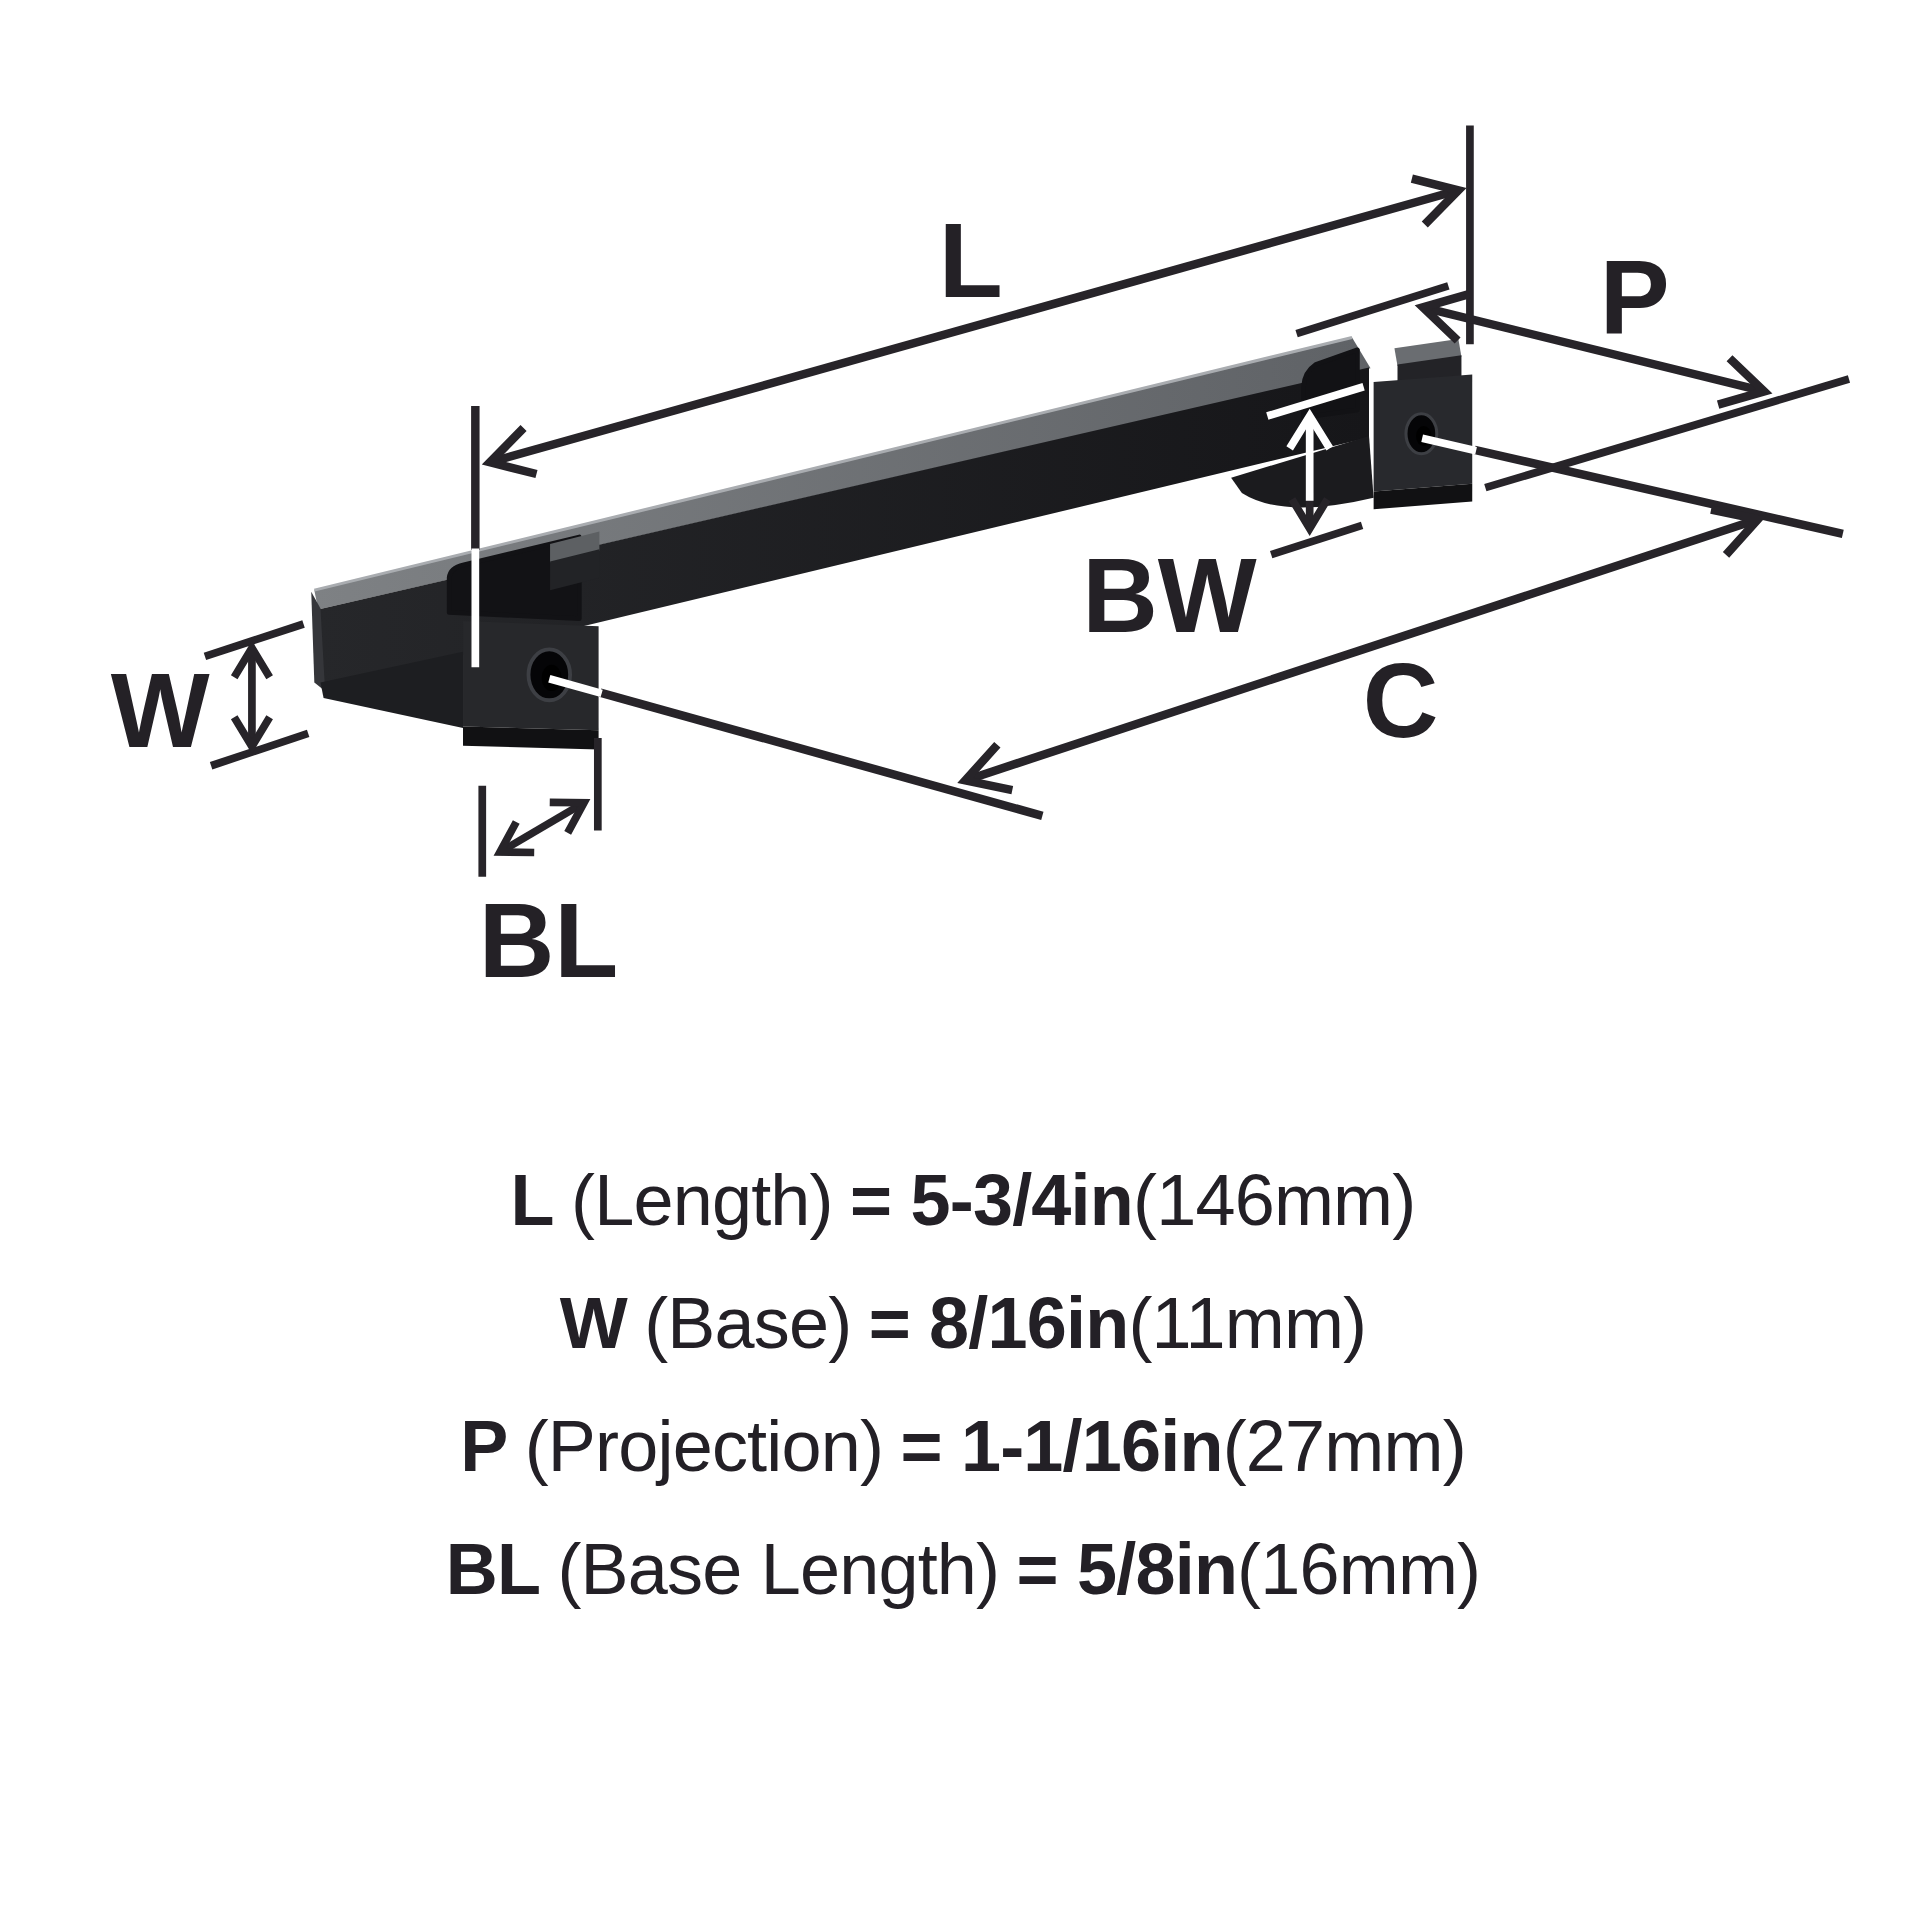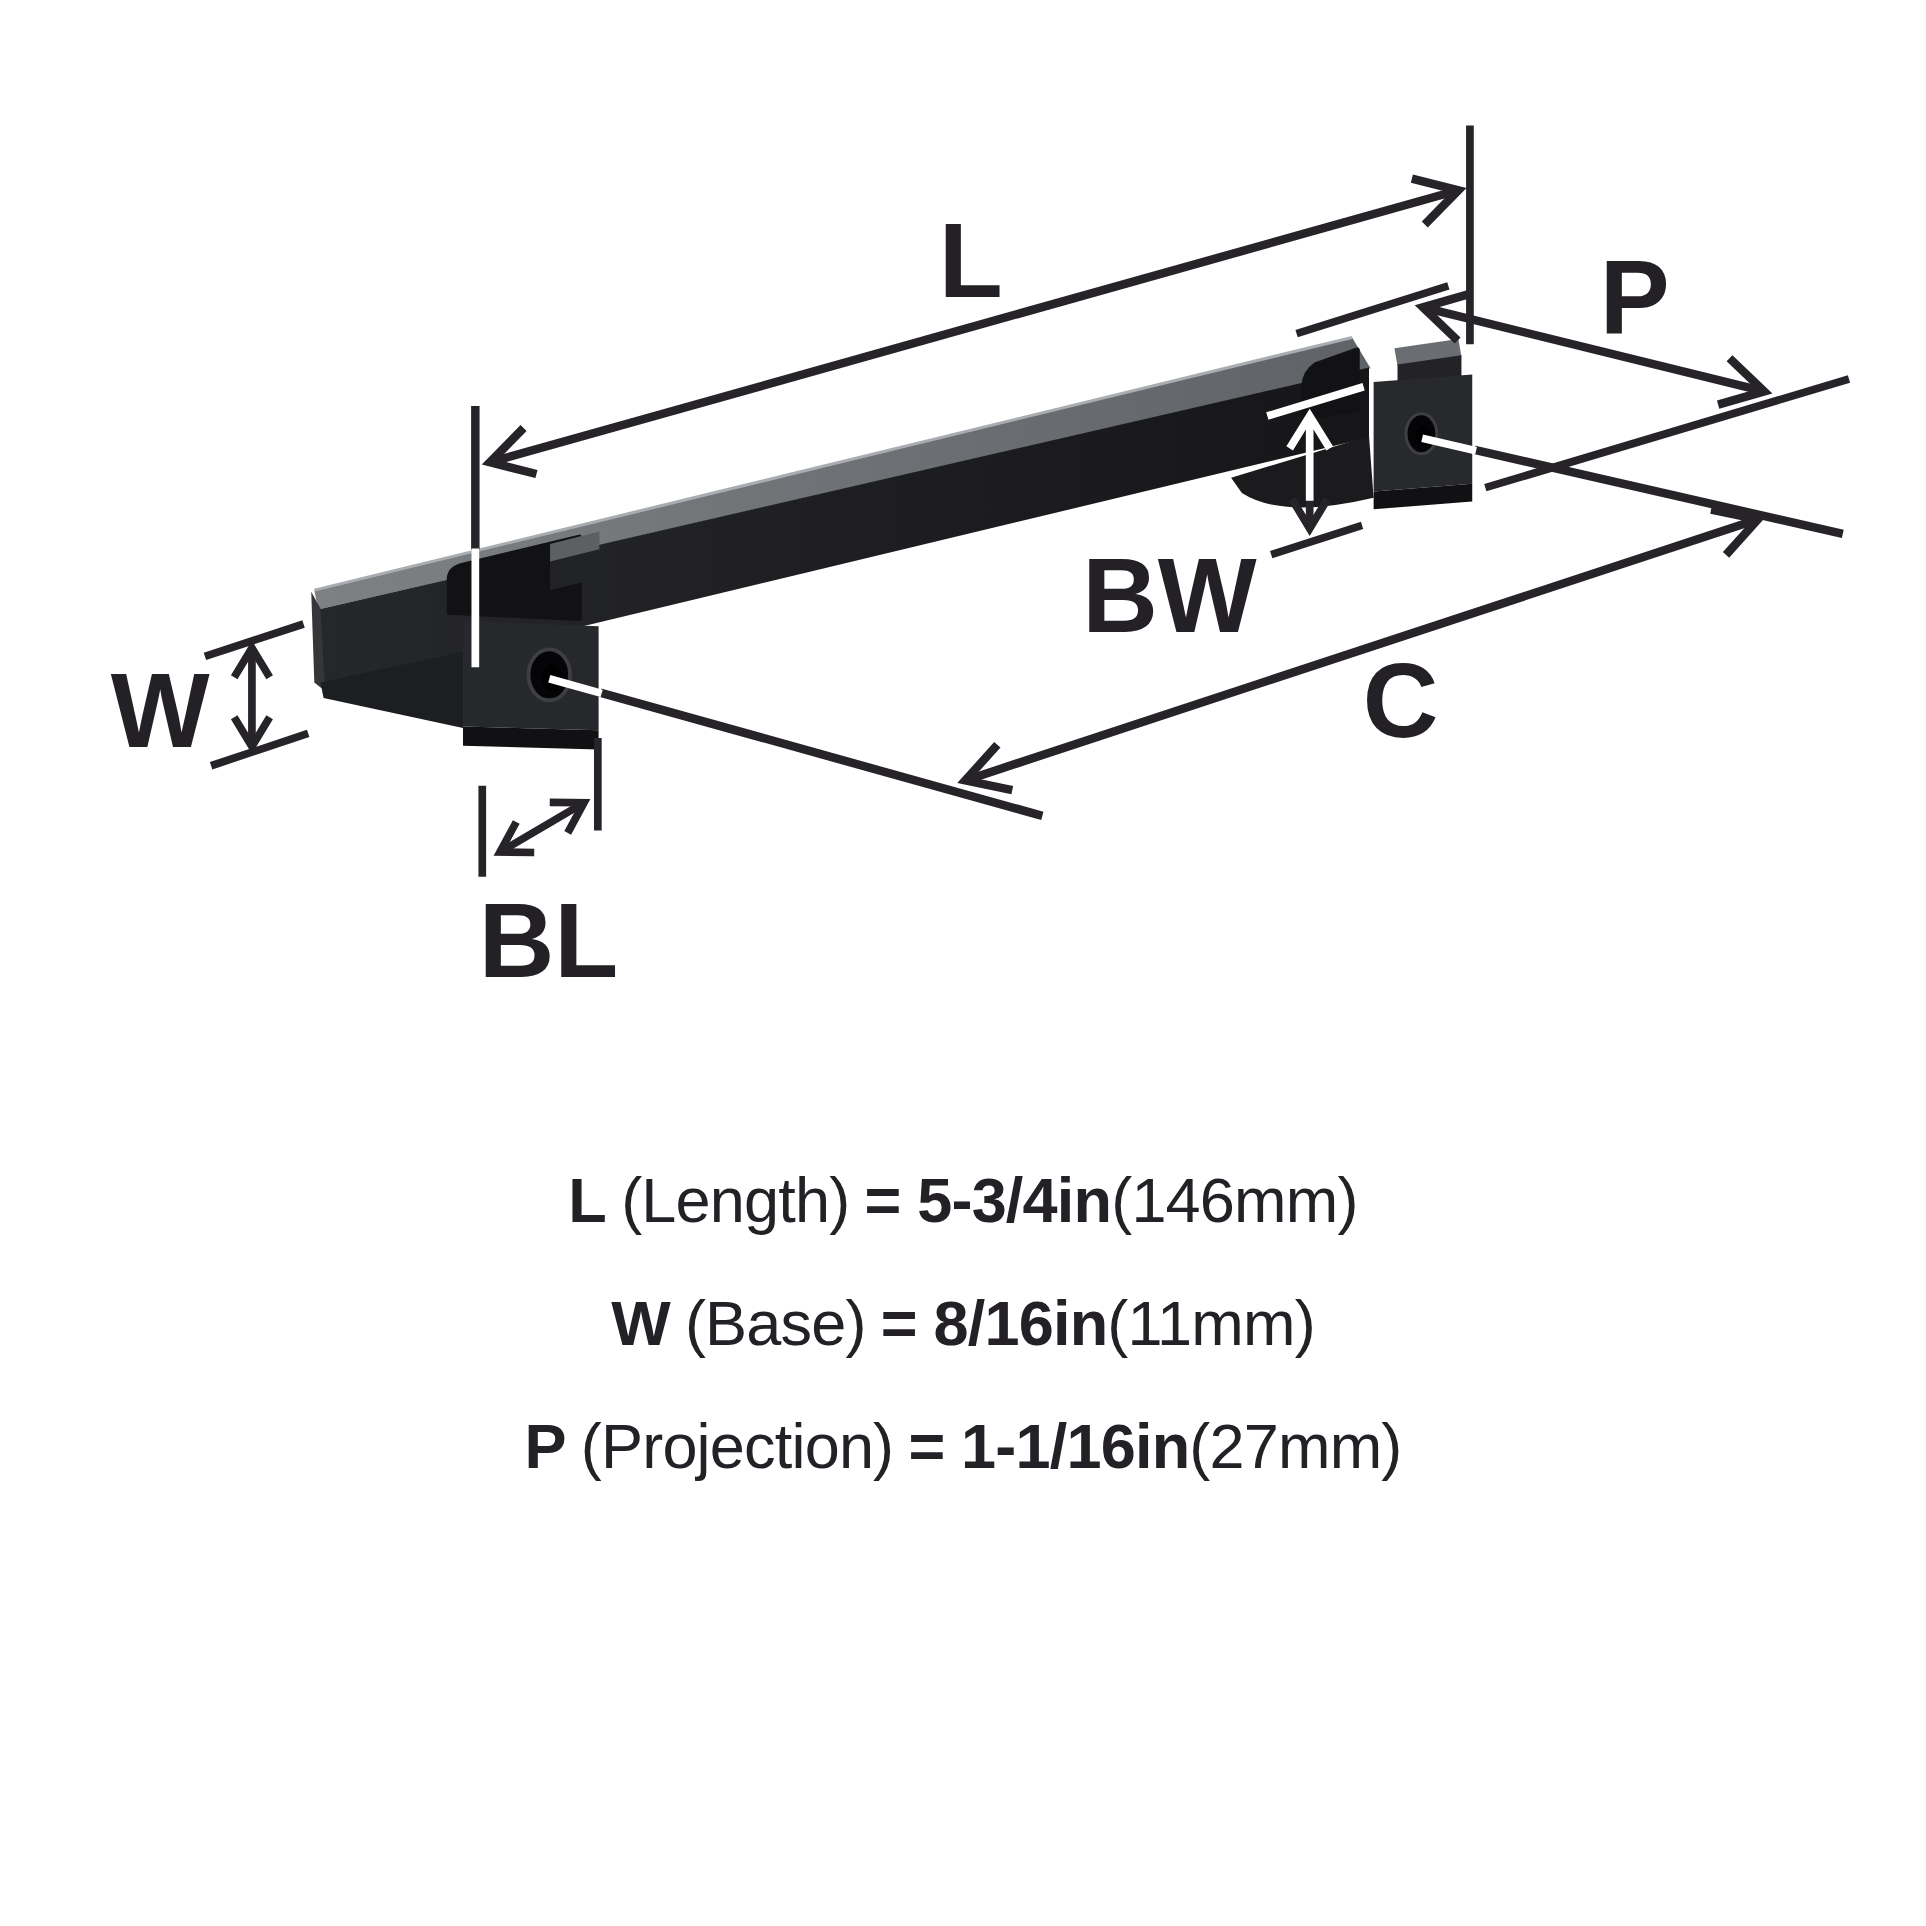--- a/index.html
+++ b/index.html
@@ -16,21 +16,21 @@
     font-weight:bold;
     font-size:136px;
     fill:#242126;
   }
   #legend{
     position:absolute;
     left:0;top:1139px;
     width:1926px;
     text-align:center;
     color:#232026;
-    font-size:63px;
+    font-size:72px;
     line-height:123px;
     letter-spacing:-0.8px;
     white-space:nowrap;
   }
   #legend .row{height:123px;}
   #legend .sym{font-weight:bold;}
   #legend .desc{font-weight:400;margin:0 0.24em;}
   #legend .val{font-weight:bold;}
   #legend .metric{font-weight:400;}
 </style>
@@ -147,15 +147,18 @@
   <div id="legend">
     <div class="row">
       <span class="sym">L</span><span class="desc">(Length)</span><span class="val">= 5-3/4in</span><span class="metric">(146mm)</span>
     </div>
     <div class="row">
       <span class="sym">W</span><span class="desc">(Base)</span><span class="val">= 8/16in</span><span class="metric">(11mm)</span>
     </div>
     <div class="row">
       <span class="sym">P</span><span class="desc">(Projection)</span><span class="val">= 1-1/16in</span><span class="metric">(27mm)</span>
     </div>
+    <div class="row">
+      <span class="sym">BL</span><span class="desc">(Base Length)</span><span class="val">= 5/8in</span><span class="metric">(16mm)</span>
+    </div>
   </div>
 </div>
 
 
 </body></html>

